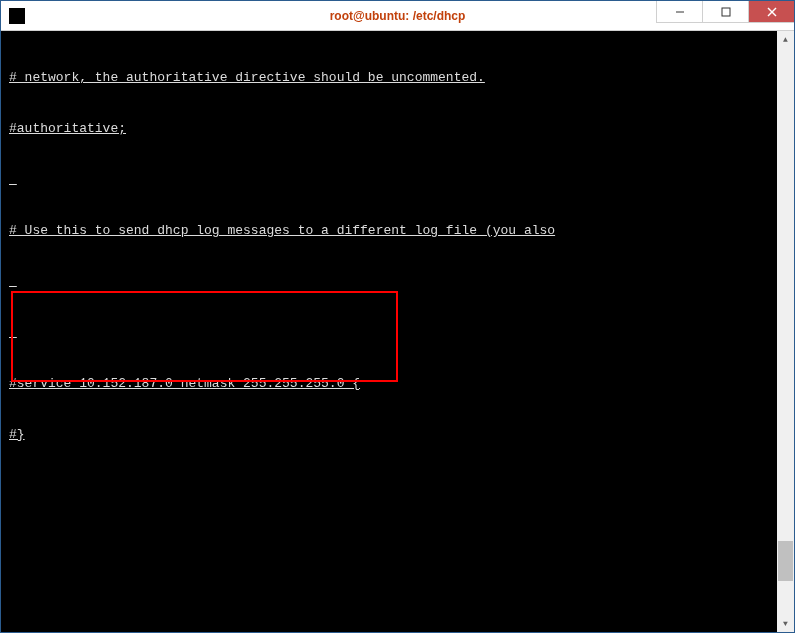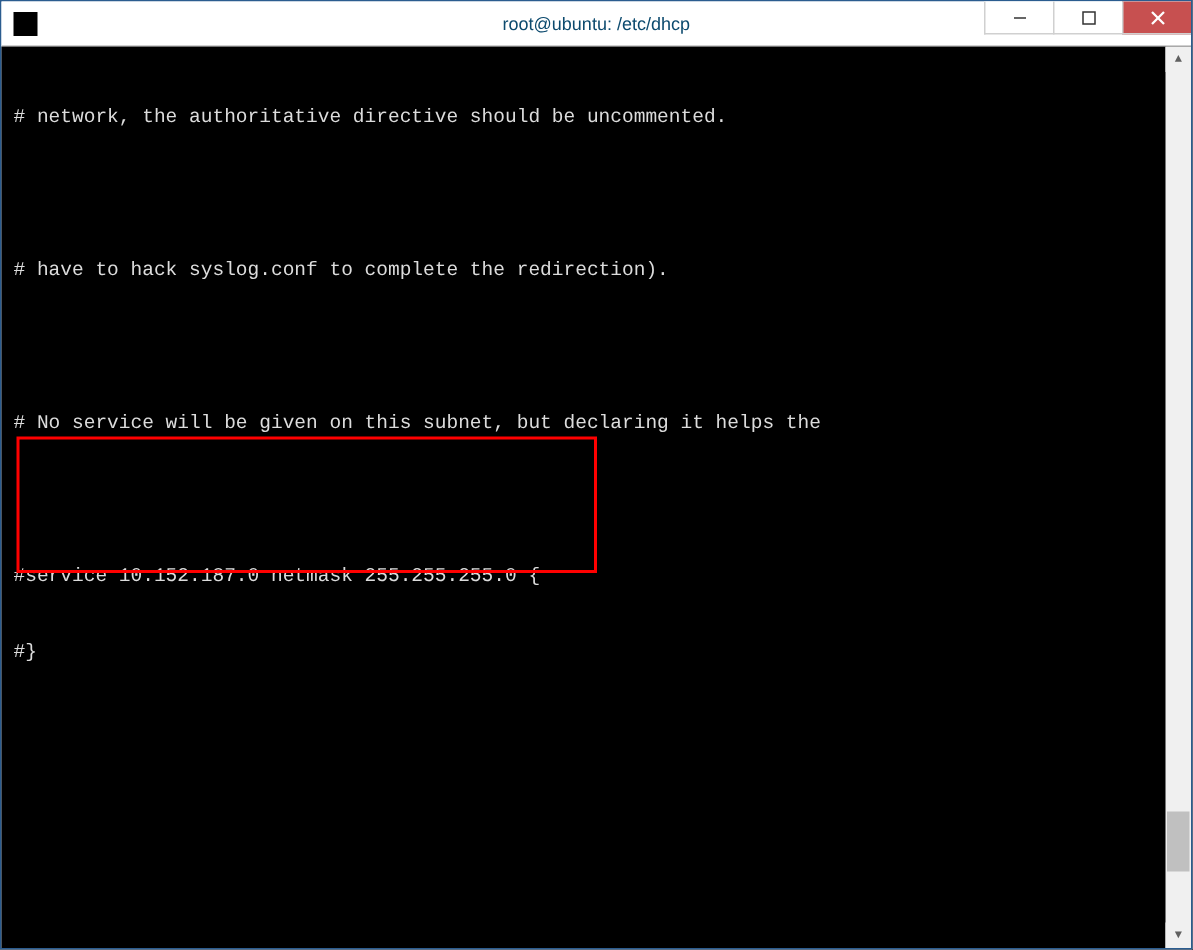--- a/index.html
+++ b/index.html
@@ -28,21 +28,22 @@
       height: 16px;
       margin-left: 8px;
       background: #000;
       position: relative;
     }
     .titlebar-title {
       position: absolute;
       left: 50%;
       transform: translateX(-50%);
       font-size: 12px;
-      color: #0c4a6e;
+      color: #c2410c;
+      font-weight: bold;
     }
     .window-controls {
       position: absolute;
       right: 0;
       top: 0;
       display: flex;
       height: 22px;
     }
     .win-btn {
       width: 46px;
@@ -108,20 +109,21 @@
     .scroll-thumb {
       position: absolute;
       width: 15px;
       left: 1px;
       background: #c0c0c0;
       top: 510px;
       height: 40px;
     }
     .line {
       display: block;
+      text-decoration: underline;
     }
   </style>
 </head>
 <body>
 
 <div class="titlebar">
   <div class="titlebar-icon"></div>
   <div class="titlebar-title">root@ubuntu: /etc/dhcp</div>
   <div class="window-controls">
     <div class="win-btn">
@@ -139,24 +141,24 @@
           <line x1="1" y1="1" x2="9" y2="9" stroke="#fff" stroke-width="1.5"></line>
           <line x1="9" y1="1" x2="1" y2="9" stroke="#fff" stroke-width="1.5"></line>
         </svg>
     </div>
   </div>
 </div>
 
 <div class="terminal">
   <div class="terminal-content">
     <span class="line"># network, the authoritative directive should be uncommented.</span>
+    <span class="line">#authoritative;</span>
     <span class="line">&nbsp;</span>
-    <span class="line"># have to hack syslog.conf to complete the redirection).</span>
+    <span class="line"># Use this to send dhcp log messages to a different log file (you also</span>
     <span class="line">&nbsp;</span>
-    <span class="line"># No service will be given on this subnet, but declaring it helps the</span>
     <span class="line">&nbsp;</span>
     <span class="line">#service 10.152.187.0 netmask 255.255.255.0 {</span>
     <span class="line">#}</span>
     
     
     
     
     
     
     

